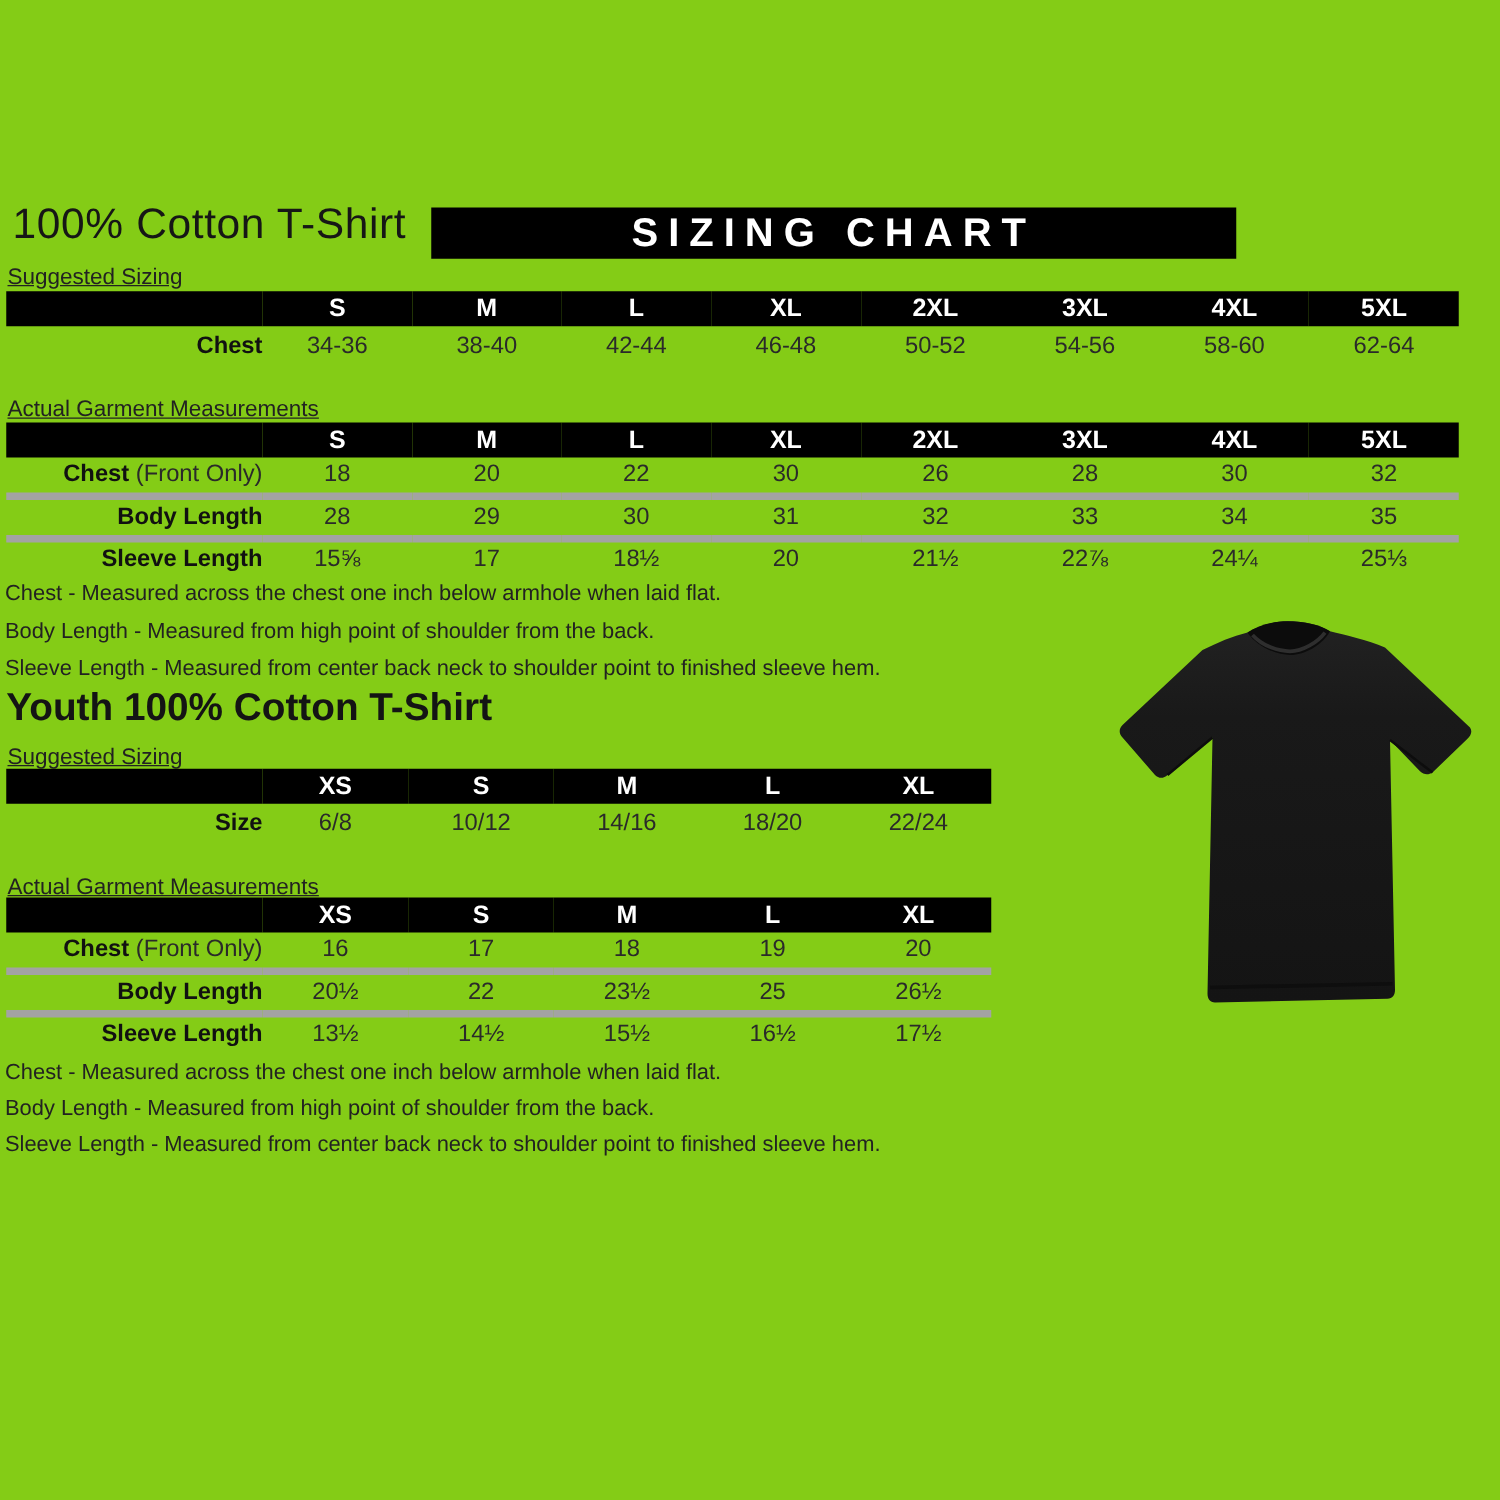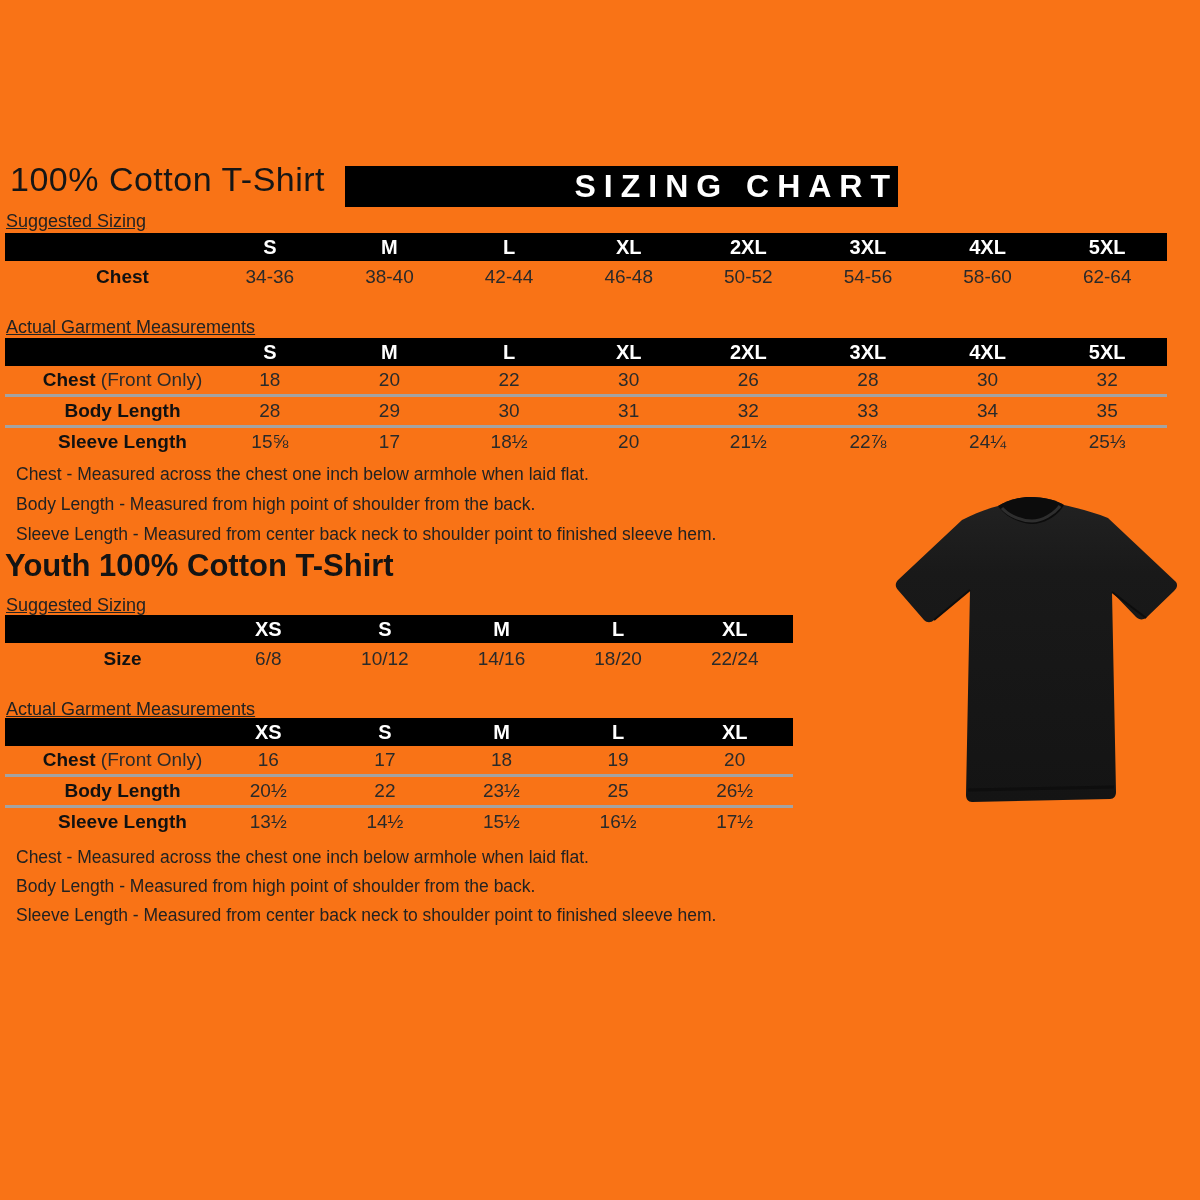--- a/index.html
+++ b/index.html
@@ -1,27 +1,27 @@
 <!DOCTYPE html>
 <html><head>
 <meta charset="utf-8">
 <style>
   html,body { margin:0; padding:0; background:#ffffff; }
   body { width:1200px; height:1200px; font-family:"Liberation Sans", sans-serif; color:#1f1f1f; }
-  .page { position:relative; width:1200px; height:1200px; background:#f97316; overflow:hidden; }
+  .page { position:relative; width:1200px; height:1200px; background:#84cc16; overflow:hidden; }
 
   .page-title {
     position:absolute; left:10px; top:160px;
     font-size:34px; font-weight:normal; color:#161616; letter-spacing:0.5px;
     white-space:nowrap;
   }
   .banner {
-    position:absolute; left:345px; top:166px; width:553px; height:41px;
+    position:absolute; left:345px; top:166px; width:644px; height:41px;
     background:#000; color:#fff;
-    display:flex; align-items:center; justify-content:flex-end;
+    display:flex; align-items:center; justify-content:center;
     font-size:32px; font-weight:bold; letter-spacing:8px; white-space:nowrap;
   }
   .section-label {
     position:absolute; left:6px;
     font-size:18px; color:#222; white-space:nowrap;text-decoration:underline;
   }
   .lbl-sug-adult   { top:211px; }
   .lbl-act-adult   { top:317px; }
   .lbl-sug-youth   { top:595px; }
   .lbl-act-youth   { top:699px; }
@@ -38,26 +38,26 @@
   #tbl-youth-actual    { top:718px; }
 
   table.size-table th {
     background:#000; color:#fff; font-size:20px; font-weight:bold;
     height:28px; text-align:center; padding:0;
   }
   table.size-table th:first-child { width:205px; }
   table.size-table td {
     font-size:19px; color:#2a2a2a; text-align:center; height:31px; padding:0;
   }
-  table.size-table td.rowlabel { text-align:center; padding-left:30px; white-space:nowrap;margin-top:44px; }
+  table.size-table td.rowlabel { text-align:right; padding-left:30px; white-space:nowrap;margin-top:44px; }
   table.size-table td.rowlabel b { color:#111; }
   table.measure td { height:28px;text-align:center; }
-  table.measure tbody tr + tr td { border-top:3px solid #a3a3a3; }
-
-  .notes { position:absolute; left:16px; font-size:17.5px; color:#222; line-height:30px; }
+  table.measure tbody tr + tr td { border-top:6px solid #a3a3a3; }
+
+  .notes { position:absolute; left:4px; font-size:17.5px; color:#222; line-height:30px; }
   .notes-adult { top:459px; }
   .notes-youth { top:843px; line-height:29px; }
   .notes div { white-space:nowrap; }
 
   .youth-title {
     position:absolute; left:5px; top:548px;
     font-size:31px; font-weight:bold; color:#141414; white-space:nowrap;
   }
 
   .tshirt-wrap { position:absolute; left:878px; top:466px; width:318px; height:348px; }

